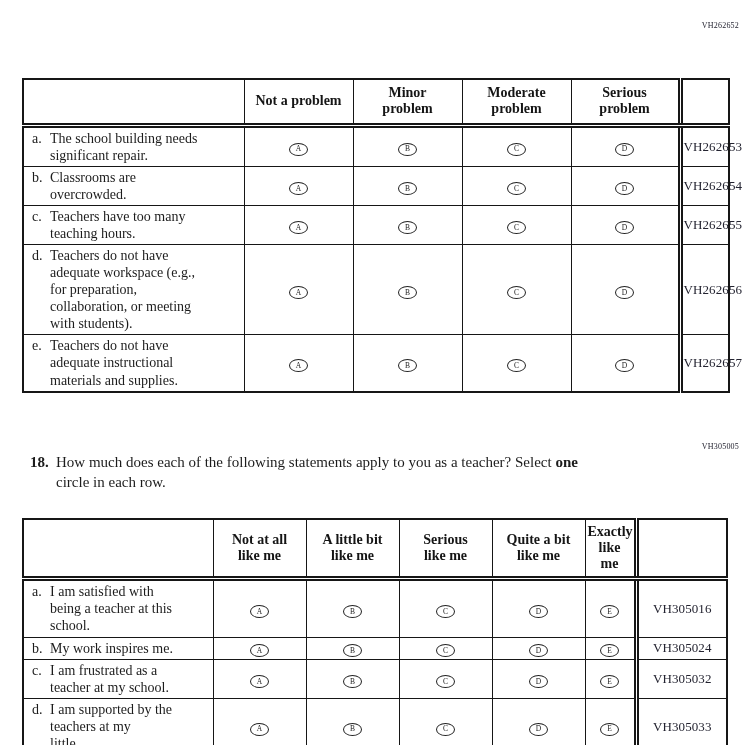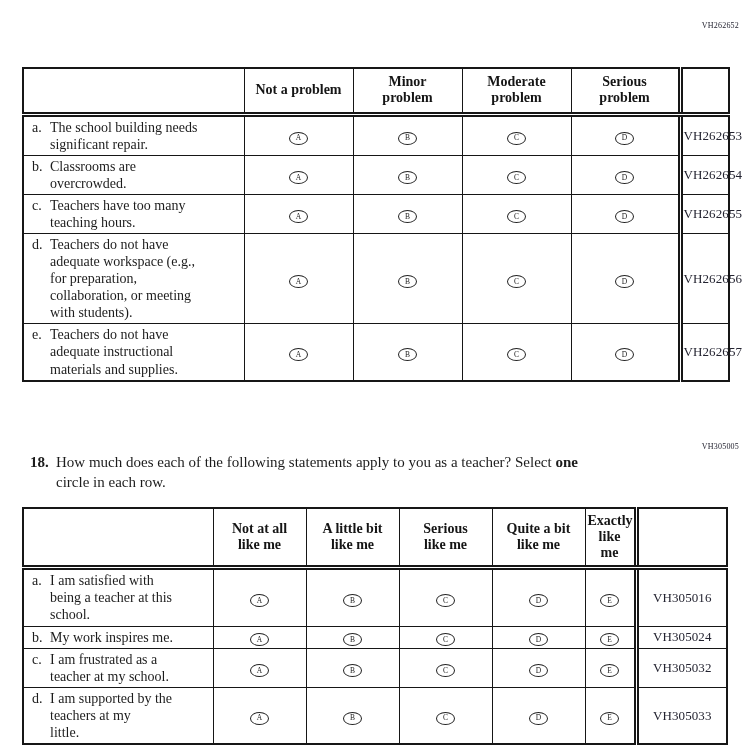--- a/index.html
+++ b/index.html
@@ -25,20 +25,21 @@
   #prompt-0{top:30px;width:680px;}
   #prompt-1{top:452px;width:680px;}
   .qnum{position:absolute;left:0;top:0;font-weight:bold;}
   .prompt .bold{font-weight:bold;}
 
   
   .qtable{
     position:absolute;left:22px;width:706px;
     border-collapse:collapse;table-layout:fixed;background:#fff;
     border:2.5px solid #161616;
+    margin-top:11px;
   }
   .qtable th,.qtable td{border:1.6px solid #161616;}
   .qtable thead th{
     border-bottom:5px double #161616;
     font-weight:bold;font-size:14px;line-height:1.15;
     text-align:center;vertical-align:middle;
     white-space:pre-line;padding:4px 2px;color:#151515;
   }
   .qtable th.codeh, .qtable td.codecell{border-left:5px double #161616;}
 

